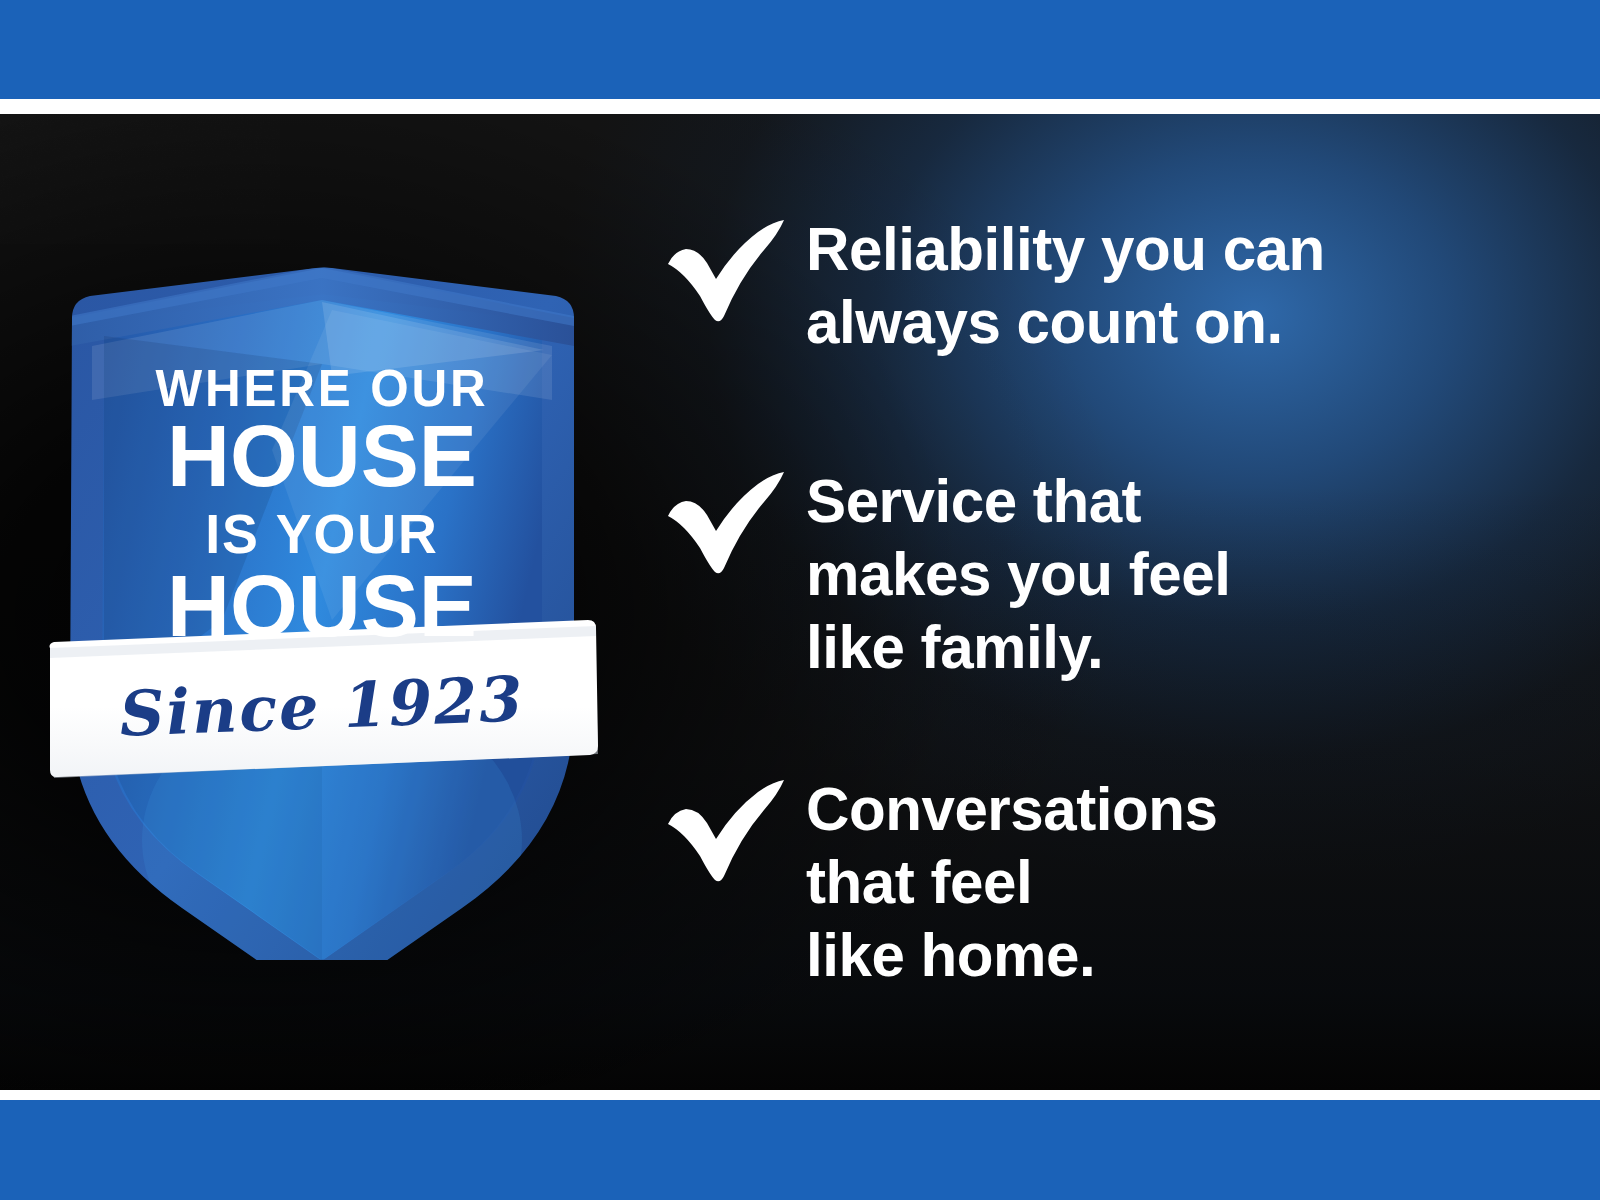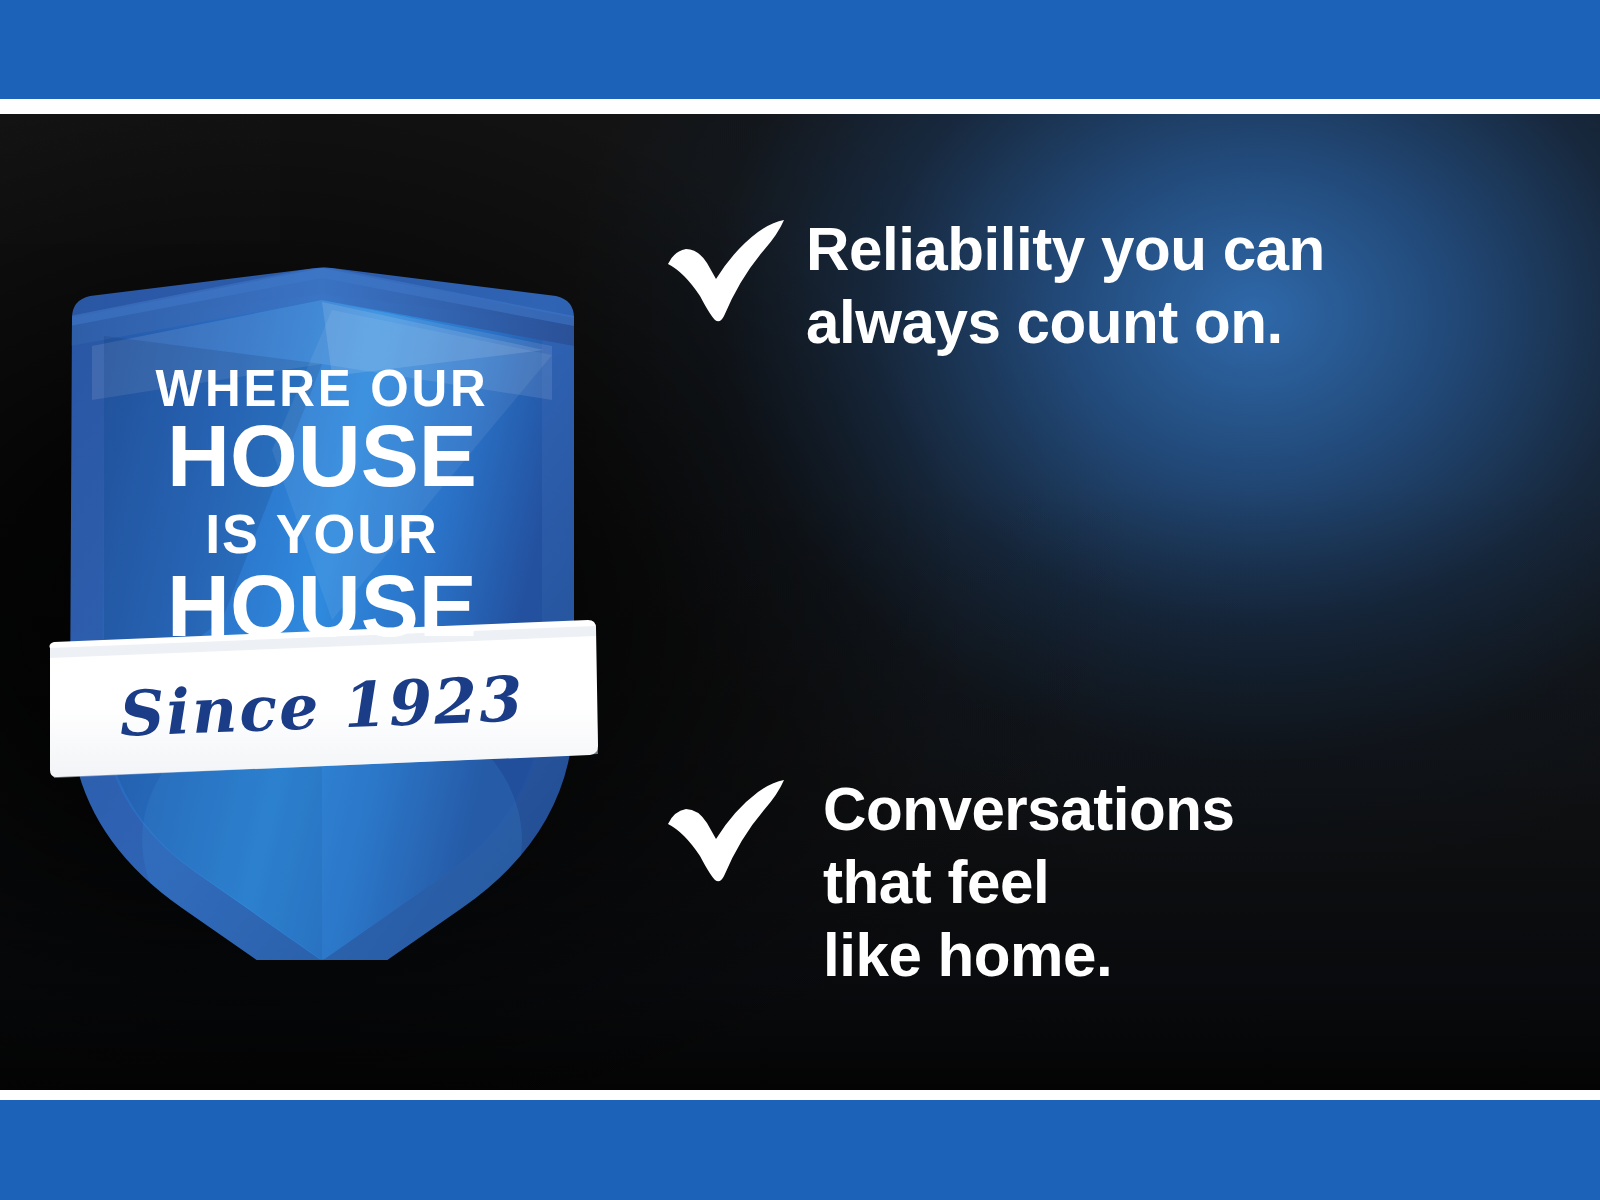--- a/index.html
+++ b/index.html
@@ -188,21 +188,21 @@
   }
   .claim {
     position: absolute;
     left: 0;
     width: 880px;
     display: flex;
     align-items: flex-start;
   }
   .claim-1 { top: 98px; }
   .claim-2 { top: 350px; }
-  .claim-3 { top: 658px; gap: 17px; }
+  .claim-3 { top: 658px; }
 
   .check {
     flex: 0 0 auto;
     width: 132px;
     height: 104px;
     margin-right: 14px;
     margin-top: 8px;
   }
   .check svg { display: block; width: 100%; height: 100%; }
 
@@ -365,20 +365,31 @@
       <span class="check">
         <svg viewBox="0 0 132 104" xmlns="http://www.w3.org/2000/svg">
           <path d="M 8 44 Q 14 31 26 29 Q 38 29 47 43 L 56 59 Q 74 30 98 12 Q 112 2 124 0
                    Q 118 14 104 30 Q 80 58 64 96 Q 60 104 55 100 Q 50 95 40 76 Q 24 52 8 44 Z" fill="#ffffff"></path>
         </svg>
       </span>
       <span class="claim-text">Reliability you can
 always count on.</span>
     </div>
 
+    <div class="claim claim-2">
+      <span class="check">
+        <svg viewBox="0 0 132 104" xmlns="http://www.w3.org/2000/svg">
+          <path d="M 8 44 Q 14 31 26 29 Q 38 29 47 43 L 56 59 Q 74 30 98 12 Q 112 2 124 0
+                   Q 118 14 104 30 Q 80 58 64 96 Q 60 104 55 100 Q 50 95 40 76 Q 24 52 8 44 Z" fill="#ffffff"></path>
+        </svg>
+      </span>
+      <span class="claim-text">Service that
+makes you feel
+like family.</span>
+    </div>
 
     <div class="claim claim-3">
       <span class="check">
         <svg viewBox="0 0 132 104" xmlns="http://www.w3.org/2000/svg">
           <path d="M 8 44 Q 14 31 26 29 Q 38 29 47 43 L 56 59 Q 74 30 98 12 Q 112 2 124 0
                    Q 118 14 104 30 Q 80 58 64 96 Q 60 104 55 100 Q 50 95 40 76 Q 24 52 8 44 Z" fill="#ffffff"></path>
         </svg>
       </span>
       <span class="claim-text">Conversations
 that feel

